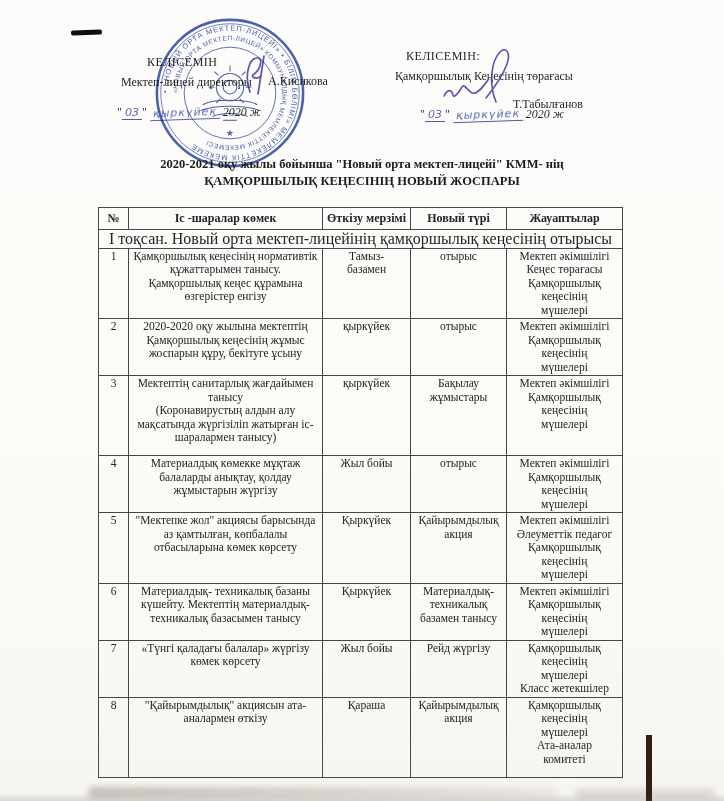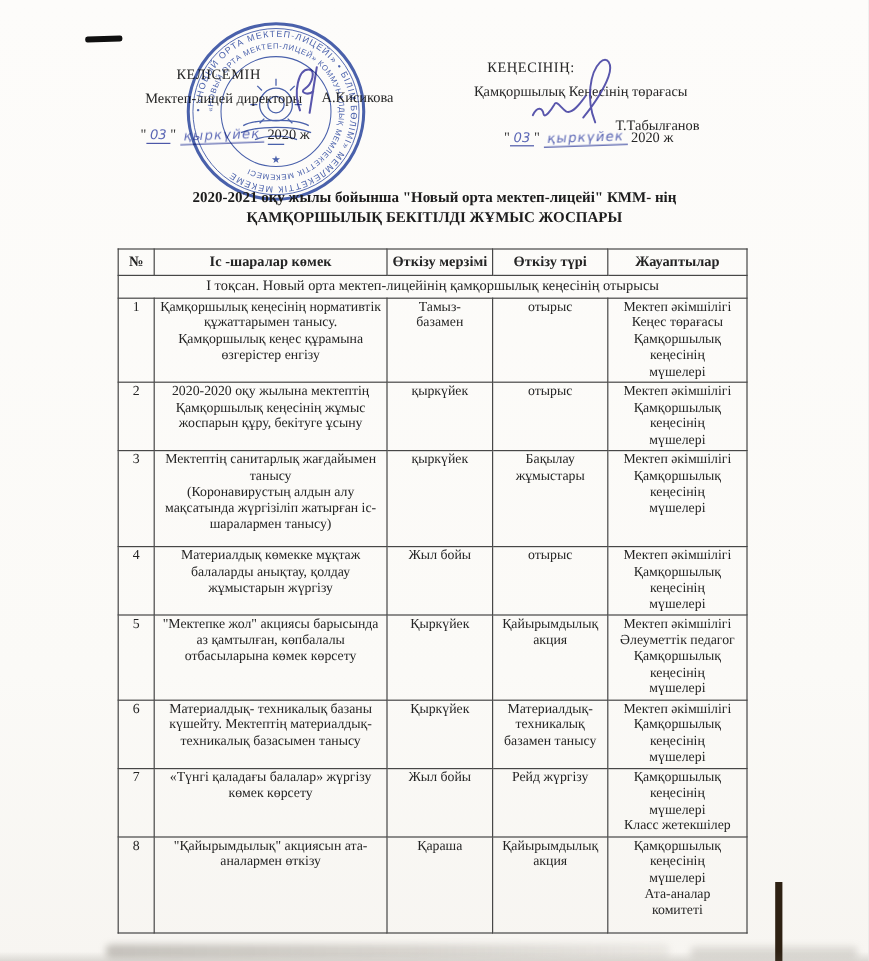--- a/index.html
+++ b/index.html
@@ -28,39 +28,39 @@
   .heading-right{left:406px;top:49px;letter-spacing:.5px;}
   .role-right{left:395px;top:69px;}
   .signer-right{left:513px;top:97px;}
   .dateline-right{left:420px;top:107px;}
 
   .ink{font-family:"DejaVu Sans",sans-serif;font-style:italic;color:#5b67b5;font-size:11px;}
   .u{border-bottom:1px solid #4d58a8;padding:0 3px;}
   .month-ink{display:inline-block;transform:rotate(-2deg);letter-spacing:1px;filter:blur(.2px);}
   .dateline-left .month-ink{opacity:.95;}
   .q{color:#333;}
-  .yr{color:#262626;}
+  .yr{color:#262626;font-style:italic;}
 
   .sig{position:absolute;}
   .sig-left{left:240px;top:52px;}
   .sig-right{left:436px;top:46px;}
   .stamp{position:absolute;left:152px;top:15px;width:156px;height:156px;mix-blend-mode:multiply;opacity:.92;}
 
   
   .title{position:absolute;left:0;top:156px;width:100%;text-align:center;font-weight:bold;font-size:12.5px;line-height:17px;color:#1d1d1d;}
 
   
   table.plan{
     position:absolute;left:98px;top:207px;width:524px;
     border-collapse:collapse;table-layout:fixed;
     font-size:11.5px;line-height:13.5px;color:#242424;
   }
   table.plan td, table.plan th{border:1px solid #474747;vertical-align:top;text-align:center;padding:1px 2px;white-space:pre-line;overflow:hidden;}
   table.plan th{font-weight:bold;font-size:12px;padding:2px 2px;vertical-align:middle;}
-  table.plan .section td{font-size:12px;padding:2px 2px;white-space:normal;}
+  table.plan .section td{font-size:16px;padding:2px 2px;white-space:normal;}
   table.plan{border:1.5px solid #3c3c3c;}
 </style>
 </head>
 <body>
 
 <div class="page">
 
   <div class="corner-mark"></div>
 
   <div class="txt heading-left">КЕЛІСЕМІН</div>
@@ -109,55 +109,55 @@
         </g>
         <path d="M52,92 C62,86 98,86 108,92"></path>
         <path d="M50,98 C64,92 96,92 110,98"></path>
         <path d="M62,104 C72,100 88,100 98,104"></path>
         <path d="M73,108 L87,108"></path>
       </g>
       <text x="80" y="124" text-anchor="middle" font-size="9" fill="#3a54a8" stroke="none">★</text>
     </g>
   </svg>
 
-  <div class="txt heading-right">КЕҢЕСІНІҢ:</div>
+  <div class="txt heading-right">КЕЛІСЕМІН:</div>
   <div class="txt role-right">Қамқоршылық  Кеңесінің  төрағасы</div>
   <div class="txt signer-right">Т.Табылғанов</div>
   <div class="txt dateline-right">
     <span class="q">"</span><span class="ink u">03</span><span class="q">"</span>
     <span class="ink u month-ink">қыркүйек</span>
     <span class="yr">2020 ж</span>
   </div>
 
   <svg class="sig sig-right" width="100" height="62" viewBox="0 0 100 62">
     <g fill="none" stroke="#4744a4" stroke-width="1.6" stroke-linecap="round" opacity="0.9">
       <path d="M60,56 C52,36 56,14 64,6 C70,0 75,7 71,18 C67,29 58,42 50,52"></path>
       <path d="M8,50 C12,42 16,44 17,49 C18,53 23,46 26,41 C28,37 32,45 36,47 C41,49 47,41 52,34"></path>
     </g>
   </svg>
 
   <div class="title">
     <div>2020-2021  оқу  жылы  бойынша "Новый орта мектеп-лицейі" КММ- нің</div>
-    <div>ҚАМҚОРШЫЛЫҚ БЕКІТІЛДІ  ЖҰМЫС ЖОСПАРЫ</div>
+    <div>ҚАМҚОРШЫЛЫҚ КЕҢЕСІНІҢ  НОВЫЙ ЖОСПАРЫ</div>
   </div>
 
   <table class="plan">
     <colgroup>
         <col style="width:30px">
         <col style="width:194px">
         <col style="width:88px">
         <col style="width:96px">
         <col style="width:116px">
       </colgroup>
     <tbody>
         <tr style="height:22px">
       <th>№</th>
       <th>Іс -шаралар көмек</th>
       <th>Өткізу мерзімі</th>
-      <th>Өткізу түрі</th>
+      <th>Новый түрі</th>
       <th>Жауаптылар</th>
     </tr>
     <tr class="section" style="height:18px">
       <td colspan="5">І тоқсан.  Новый орта мектеп-лицейінің   қамқоршылық кеңесінің  отырысы</td>
     </tr>
     <tr style="height:68px">
       <td>1</td>
       <td>Қамқоршылық кеңесінің нормативтік
 құжаттарымен танысу.
 Қамқоршылық кеңес құрамына

